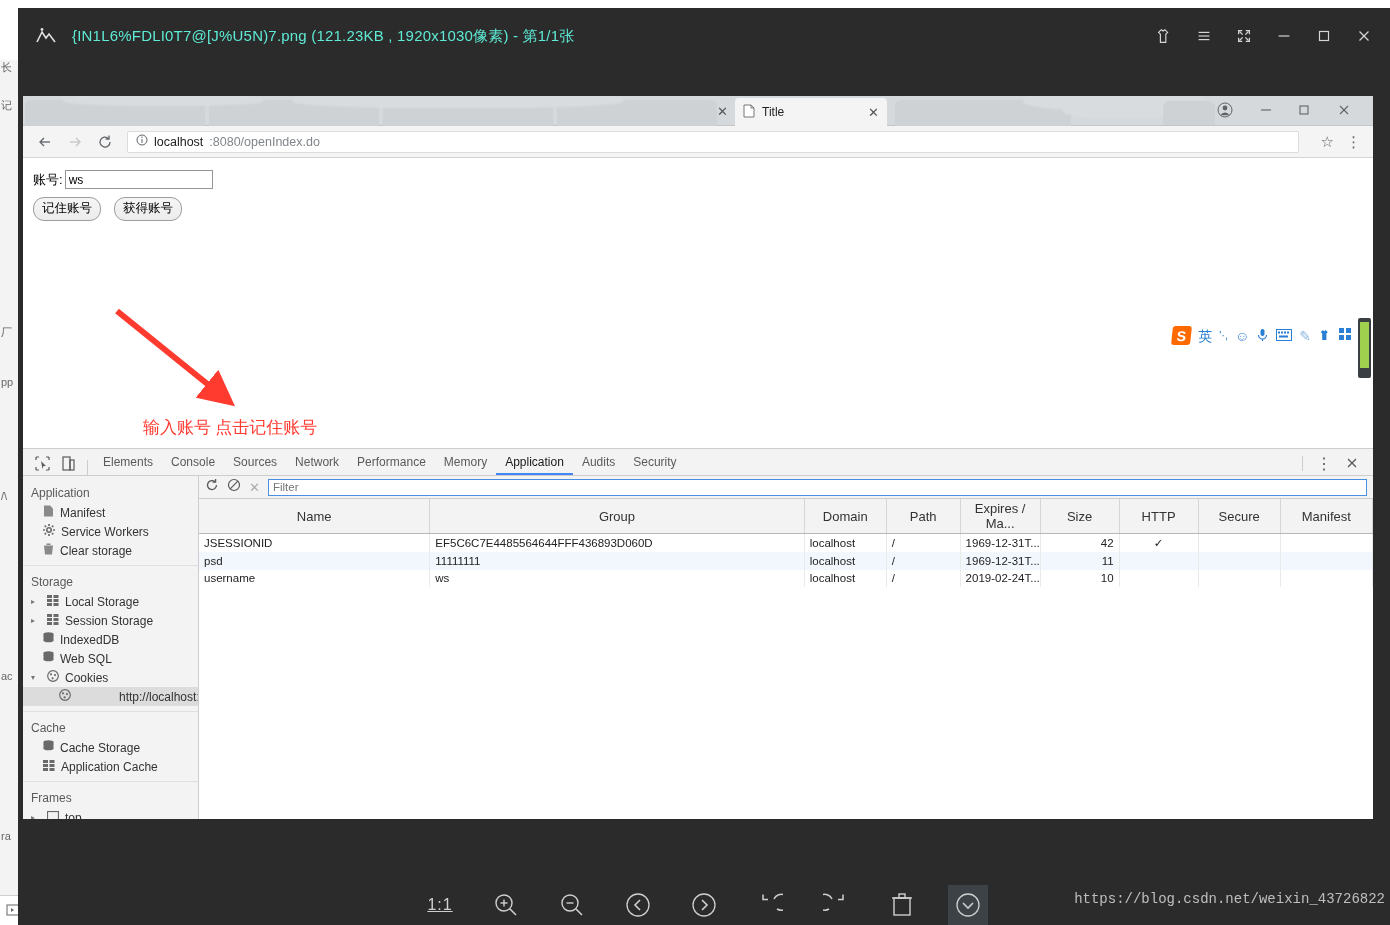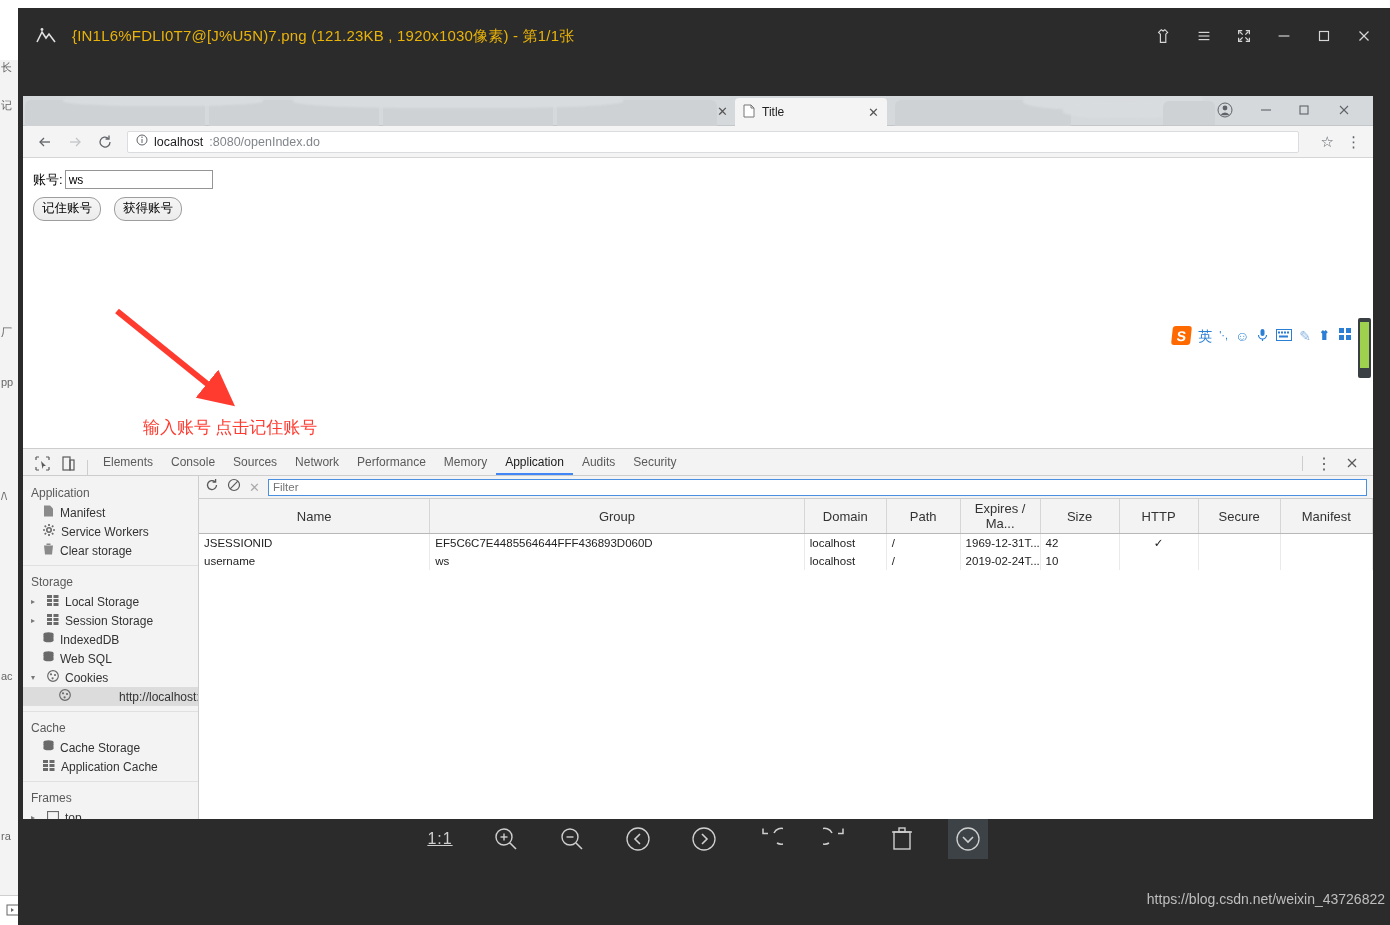--- a/index.html
+++ b/index.html
@@ -42,21 +42,21 @@
   #viewer {
     position: absolute; left: 18px; top: 8px;
     width: 1372px; height: 917px;
     background: #2b2b2b;
   }
   #titlebar {
     height: 56px; display: flex; align-items: center;
     color: #e8e8e8; padding: 0 0 0 16px;
   }
   #titlebar .app-glyph { width: 24px; height: 24px; margin-right: 14px; flex: none; }
-  #title-text { font-size: 15px; color: #eab308; white-space: nowrap; letter-spacing: .2px; }
+  #title-text { font-size: 15px; color: #5eead4; white-space: nowrap; letter-spacing: .2px; }
   #titlebar .spacer { flex: 1; }
   .win-btn {
     width: 40px; height: 36px; display: flex; align-items: center; justify-content: center;
     color: #d6d6d6; flex: none;
   }
   .win-btn svg { display:block; }
 
   
   #canvas {
     position: absolute; left: 5px; top: 84px;
@@ -193,39 +193,39 @@
     background: #f3f3f3; font-weight: normal; text-align: center; color: #333;
     padding: 2px 5px; border-right: 1px solid #d6d6d6; border-bottom: 1px solid #b8b8b8;
     height: 18px; font-size: 13px;
   }
   table.cookies td {
     padding: 2px 5px; border-right: 1px solid #eaeaea; color: #222;
     height: 17.5px; white-space: nowrap; overflow: hidden;
   }
   table.cookies tr.odd td { background: #fff; }
   table.cookies tr.even td { background: #f2f7fd; }
-  td.num { text-align: left; }
+  td.num { text-align: right; }
   td.chk { text-align: center; }
   .grid-fill { flex: 1; position: relative; background: #fff; }
   .grid-fill .vline { position: absolute; top: 0; bottom: 0; width: 1px; background: #eaeaea; }
   .grid-fill .trail { position:absolute; left:0; right:0; height:17.5px; background:#f2f7fd; }
 
   
   #viewer-toolbar {
     position: absolute; left: 0; bottom: 0; width: 1372px; height: 106px;
-    background: #2b2b2b; display: flex; align-items: flex-start; justify-content: center; gap: 26px;
+    background: #2b2b2b; display: flex; align-items: flex-end; justify-content: center; gap: 26px;
     color: #cfcfcf;
   }
   .vt-btn { width: 40px; height: 40px; display:flex; align-items:center; justify-content:center; }
   .vt-btn.active { background: #3c4246; }
   .vt-1to1 { font-size: 16px; text-decoration: underline; letter-spacing: 1px; }
   .watermark {
     position: absolute; right: 2px; bottom: 18px;
     font-size: 14px; color: #d8d8d8; opacity: .85;
-    background: rgba(43,43,43,.55); padding: 0 3px;
+    background: rgba(43,43,43,.55); padding: 0 3px; font-family: Liberation Mono, monospace;
   }
 </style>
 </head>
 <body>
 
 <div id="bg-window">
   <div class="bg-sidebar-strip">
     <div class="bg-ghost-line" style="top:0px">长</div>
     <div class="bg-ghost-line" style="top:38px">记</div>
     <div class="bg-ghost-line" style="top:265px">厂</div>
@@ -719,20 +719,31 @@
                   <td>JSESSIONID</td>
                   <td>EF5C6C7E4485564644FFF436893D060D</td>
                   <td>localhost</td>
                   <td>/</td>
                   <td>1969-12-31T...</td>
                   <td class="num">42</td>
                   <td class="chk">✓</td>
                   <td></td>
                   <td></td>
                 </tr>
+                <tr class="even">
+                  <td>psd</td>
+                  <td>11111111</td>
+                  <td>localhost</td>
+                  <td>/</td>
+                  <td>1969-12-31T...</td>
+                  <td class="num">11</td>
+                  <td class="chk"></td>
+                  <td></td>
+                  <td></td>
+                </tr>
                 <tr class="odd">
                   <td>username</td>
                   <td>ws</td>
                   <td>localhost</td>
                   <td>/</td>
                   <td>2019-02-24T...</td>
                   <td class="num">10</td>
                   <td class="chk"></td>
                   <td></td>
                   <td></td>

